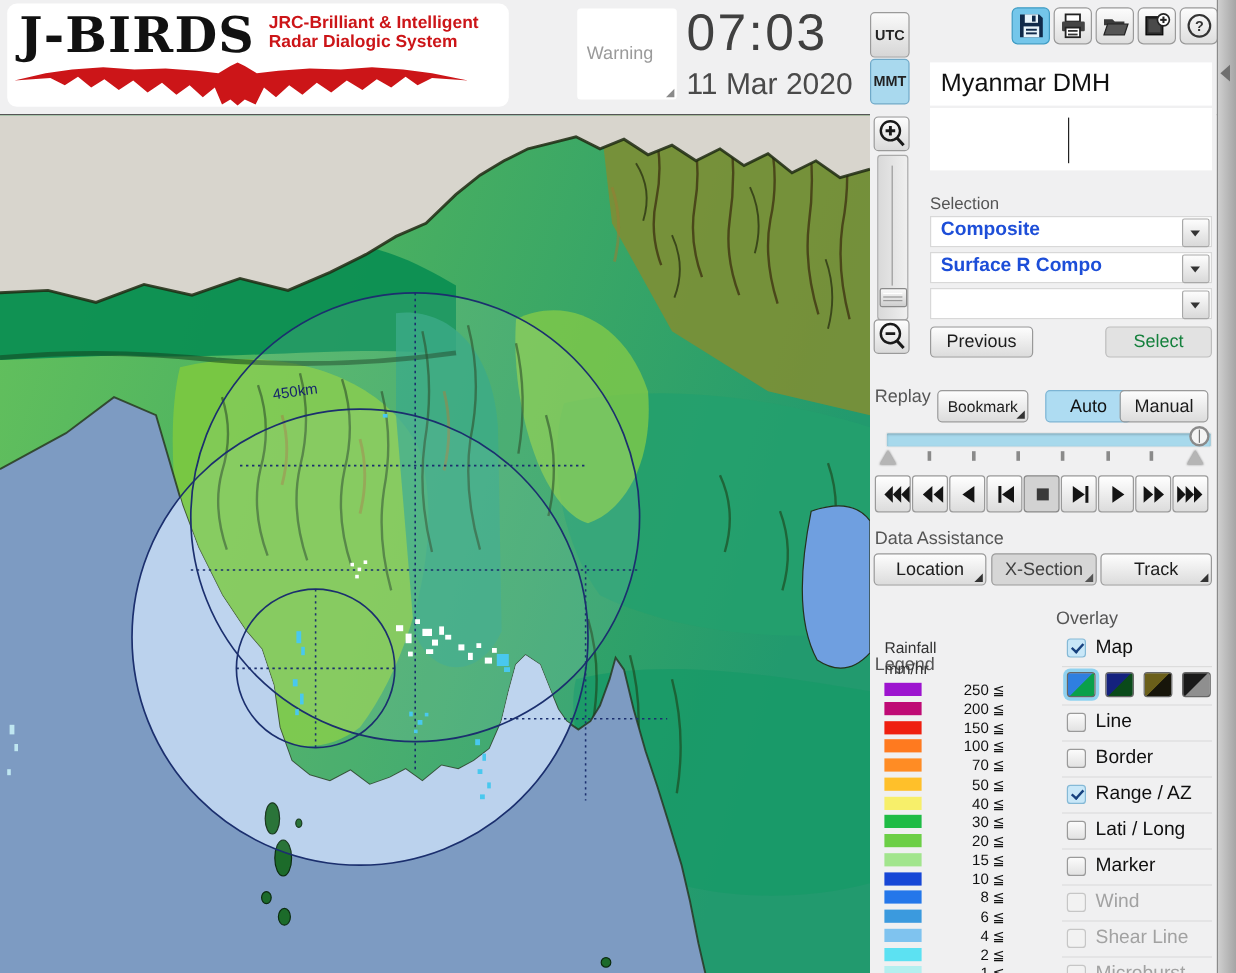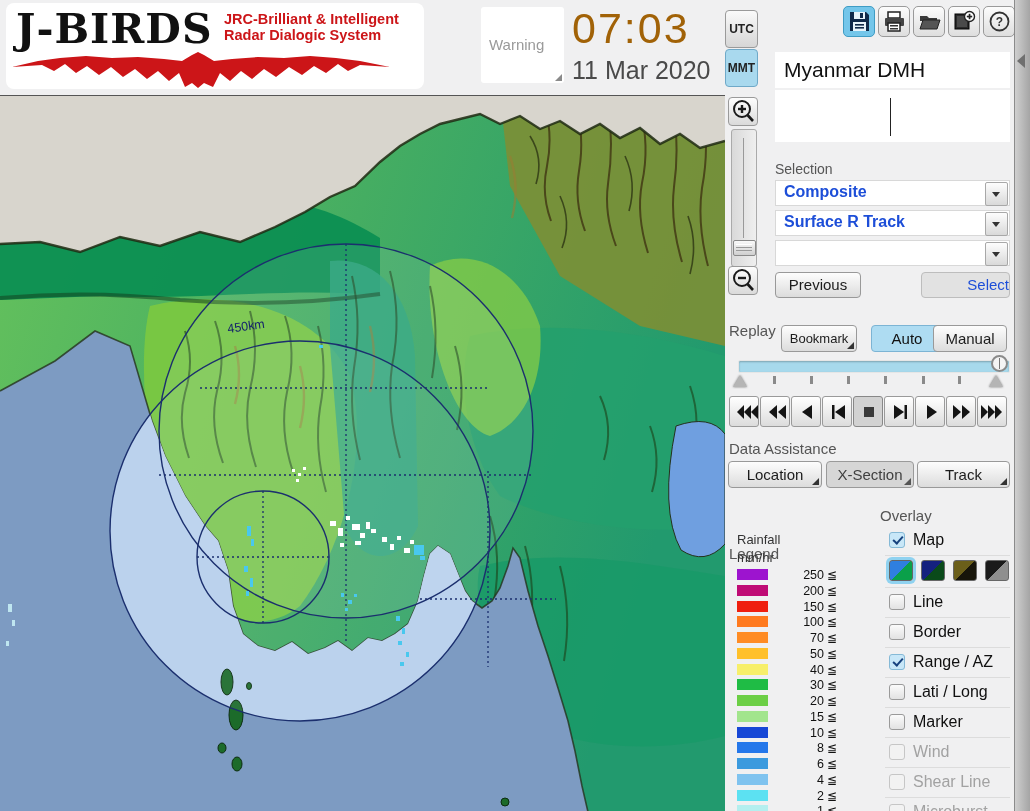--- a/index.html
+++ b/index.html
@@ -10,21 +10,21 @@
   #header{position:absolute;left:0;top:0;width:1030px;height:95px;background:#f0f0f1;border-bottom:1px solid #8a8a8a;}
   #logo-box{position:absolute;left:6px;top:3px;width:390px;height:86px;background:#fff;border-radius:8px;overflow:hidden;padding-left:28px;}
   #logo-title{position:absolute;left:10px;top:2px;font-family:"DejaVu Serif",serif;font-weight:bold;font-size:41px;color:#111;letter-spacing:1px;}
   #logo-tag{position:absolute;left:218px;top:8px;width:175px;color:#cc1518;font-weight:bold;font-size:14.5px;line-height:16px;letter-spacing:0px;}
   #logo-eagle{position:absolute;left:2px;top:46px;width:386px;height:40px;}
 
   #warning-box{position:absolute;left:481px;top:7px;width:83px;height:76px;background:#fff;border-radius:3px;}
   #warning-label{position:absolute;left:8px;top:29px;color:#9a9a9a;font-size:15px;}
   .corner-tri{position:absolute;right:2px;bottom:2px;width:0;height:0;border-left:7px solid transparent;border-bottom:7px solid #8a8a8a;}
 
-  #clock-time{position:absolute;left:572px;top:4px;width:150px;font-size:43px;color:#a16207;letter-spacing:2px;}
+  #clock-time{position:absolute;left:572px;top:4px;width:150px;font-size:43px;color:#404040;letter-spacing:2px;}
   #clock-date{position:absolute;left:572px;top:56px;width:170px;font-size:25px;color:#4a4a4a;}
 
   .tz-btn{position:absolute;left:725px;width:33px;height:38px;border:1px solid #9a9a9a;border-radius:4px;box-sizing:border-box;
           font-size:12px;font-weight:bold;color:#222;text-align:center;line-height:36px;background:linear-gradient(#fafafa,#d6d6d6);}
   #utc-btn{top:10px;}
   #mmt-btn{top:49px;background:#a9d9ee;border-color:#6fa9c8;}
 
   .tool-btn{position:absolute;top:6px;width:32px;height:31px;border:1px solid #9a9a9a;border-radius:5px;background:linear-gradient(#fcfcfc,#dedede);box-sizing:border-box;}
   .tool-btn svg{position:absolute;left:4px;top:3px;}
   #save-btn{left:843px;background:#74c6ea;border-color:#3f9cc4;}
@@ -44,21 +44,21 @@
   #station-input{position:absolute;left:50px;top:-5px;width:235px;height:52px;background:#fff;}
   #text-cursor{position:absolute;left:115px;top:8px;width:1px;height:38px;background:#222;}
 
   .combo{position:absolute;left:50px;width:235px;height:26px;background:#fff;border:1px solid #d8d8d8;box-sizing:border-box;}
   .combo .val{position:absolute;left:8px;top:2px;font-size:16px;font-weight:600;color:#1d4ed8;}
   .combo .dd{position:absolute;right:1px;top:1px;width:21px;height:22px;background:linear-gradient(#fdfdfd,#d9d9d9);border:1px solid #a8a8a8;border-radius:2px;}
   .combo .dd:after{content:"";position:absolute;left:6px;top:9px;border-left:4px solid transparent;border-right:4px solid transparent;border-top:5px solid #333;}
 
   .btn{position:absolute;border:1px solid #999;border-radius:4px;background:linear-gradient(#fdfdfd,#dcdcdc);
        font-size:15px;color:#1c1c1c;text-align:center;box-sizing:border-box;}
-  .btn.disabled{background:#e2e2e2;color:#1d4ed8;border-color:#bdbdbd;text-align:right;}
+  .btn.disabled{background:#e2e2e2;color:#15803d;border-color:#bdbdbd;}
   .btn.pressed{background:#d6d6d6;color:#404040;border-color:#9a9a9a;}
   .btn.active{background:#aedcf2;border-color:#7cb4d4;color:#111;}
 
   
   #replay-track{position:absolute;left:13px;top:265px;width:270px;height:11px;background:#a7d9ec;border:1px solid #e6e6e6;border-radius:2px;box-shadow:inset 0 1px 2px rgba(0,0,0,.25);}
   #replay-thumb{position:absolute;left:266px;top:260px;width:17px;height:17px;border:2px solid #8a8a8a;border-radius:50%;background:#f4f4f4;box-sizing:border-box;}
   #replay-thumb:after{content:"";position:absolute;left:6px;top:1px;width:1px;height:11px;background:#777;}
   .slider-tick{position:absolute;top:281px;width:3px;height:8px;background:#8a8a8a;}
   .slider-tri{position:absolute;top:280px;width:0;height:0;border-left:7px solid transparent;border-right:7px solid transparent;border-bottom:12px solid #b5b5b5;filter:drop-shadow(0 0 1px #777);}
 
@@ -175,21 +175,21 @@
       <div id="text-cursor"></div>
     </div>
 
     <div class="sec-label" style="left:50px;top:66px;">Selection</div>
 
     <div class="combo" style="top:85px;">
       <span class="val">Composite</span>
       <span class="dd"></span>
     </div>
     <div class="combo" style="top:115px;">
-      <span class="val">Surface R Track</span>
+      <span class="val">Surface R Compo</span>
       <span class="dd"></span>
     </div>
     <div class="combo" style="top:145px;">
       <span class="val"></span>
       <span class="dd"></span>
     </div>
 
     <div class="btn" style="left:50px;top:177px;width:86px;height:26px;line-height:24px;">Previous</div>
     <div class="btn disabled" style="left:196px;top:177px;width:89px;height:26px;line-height:24px;">Select</div>
 

